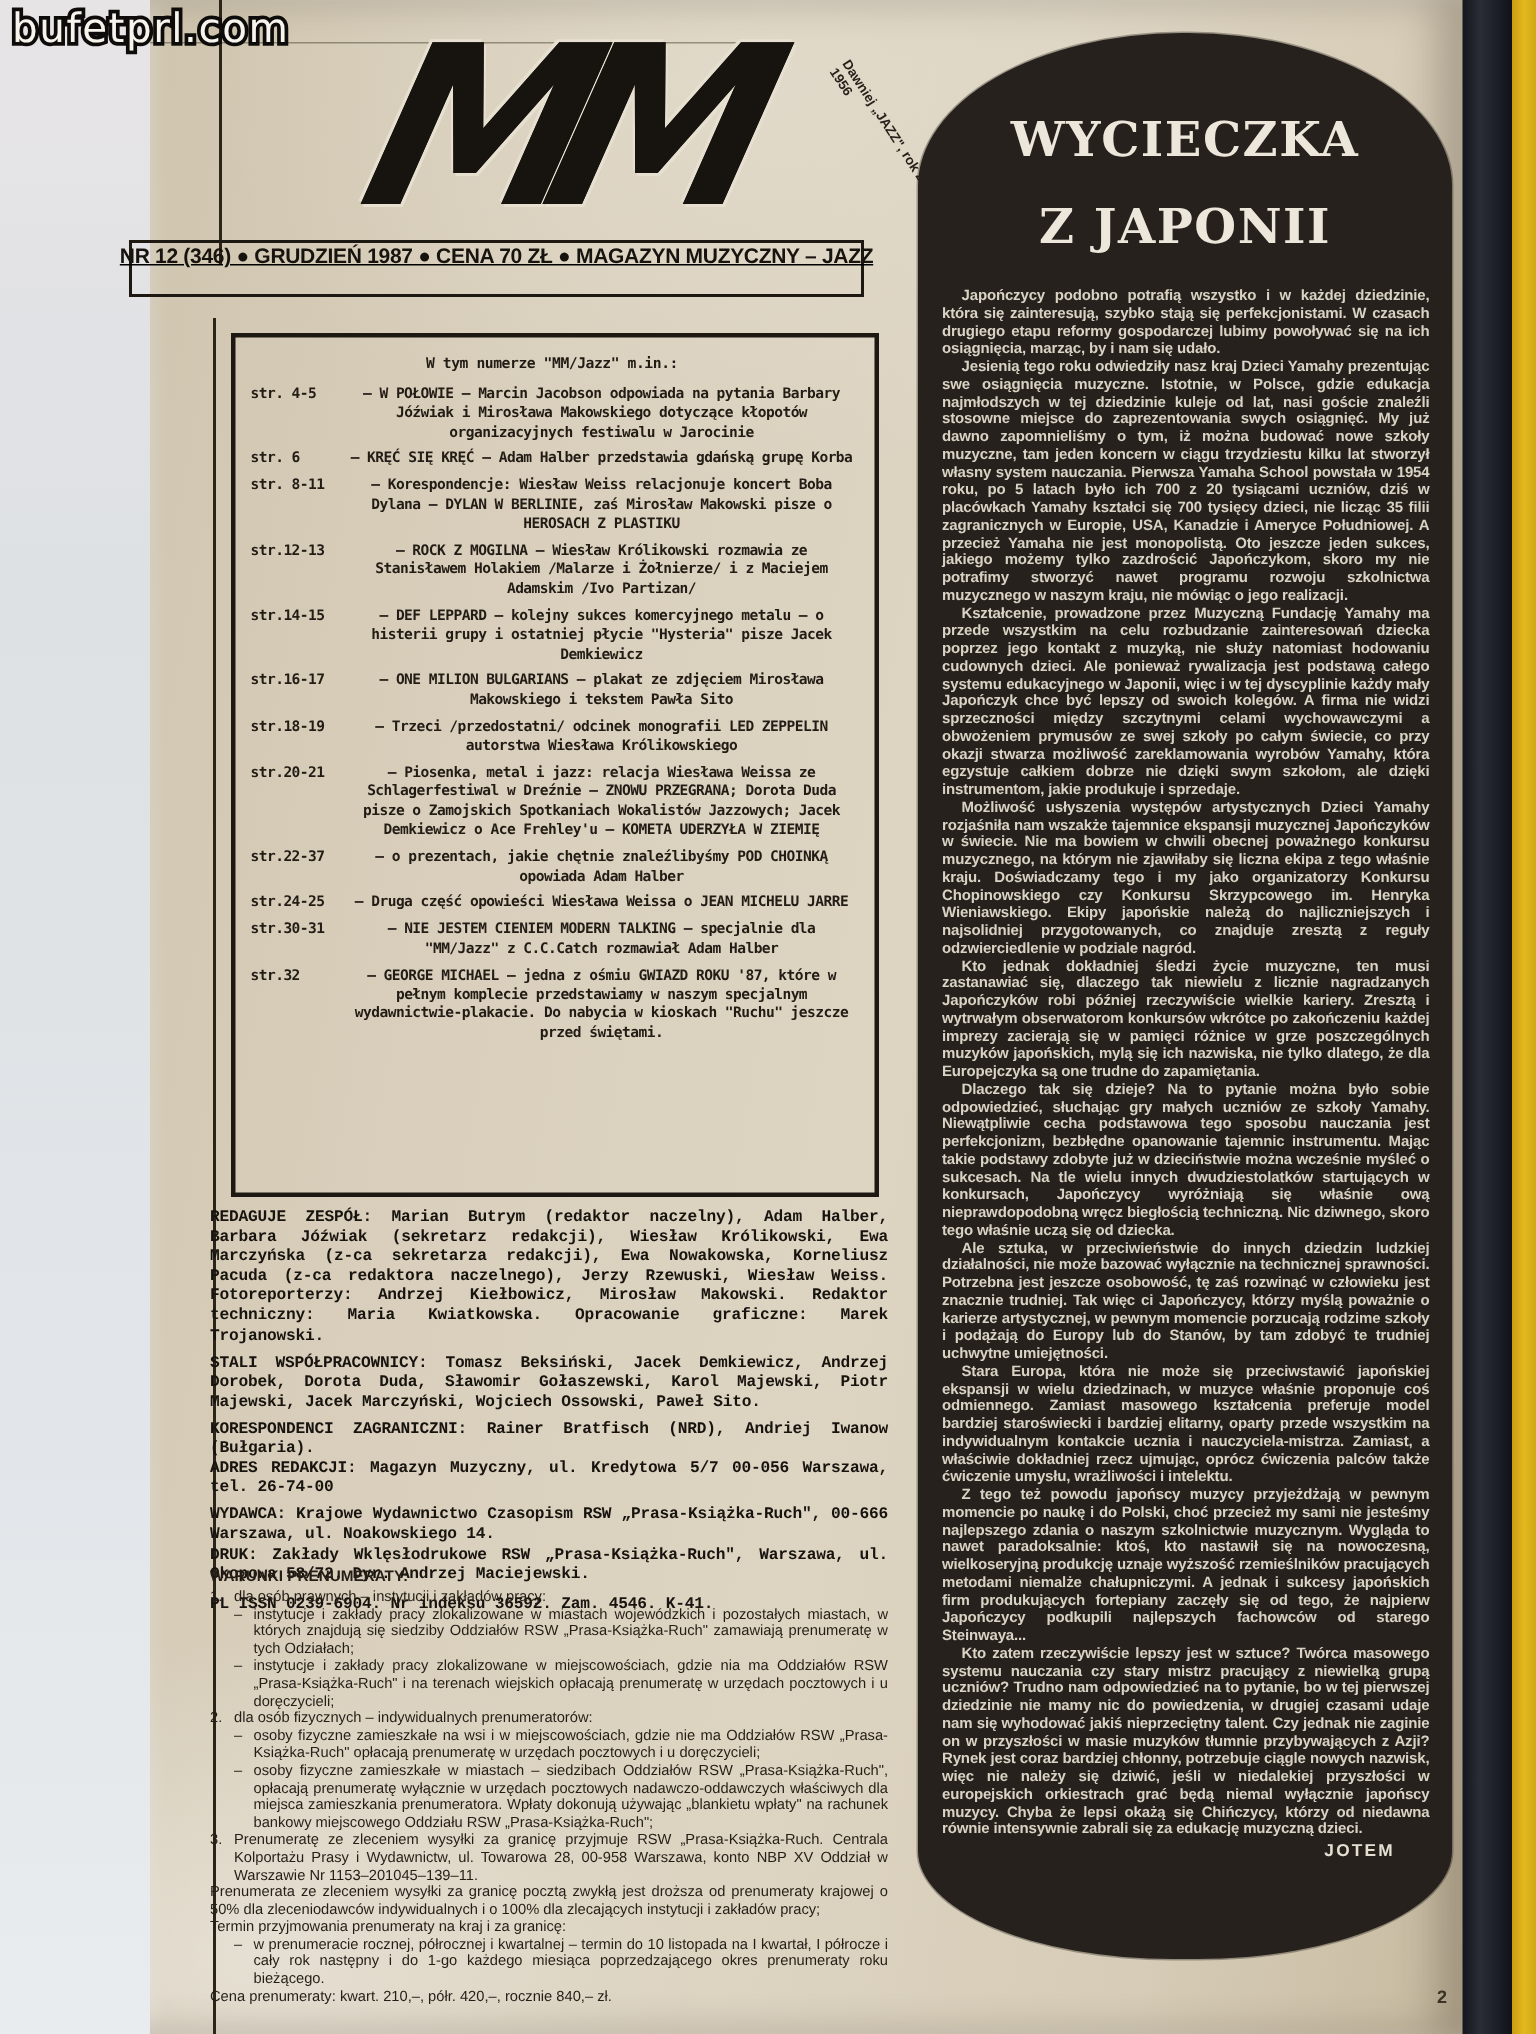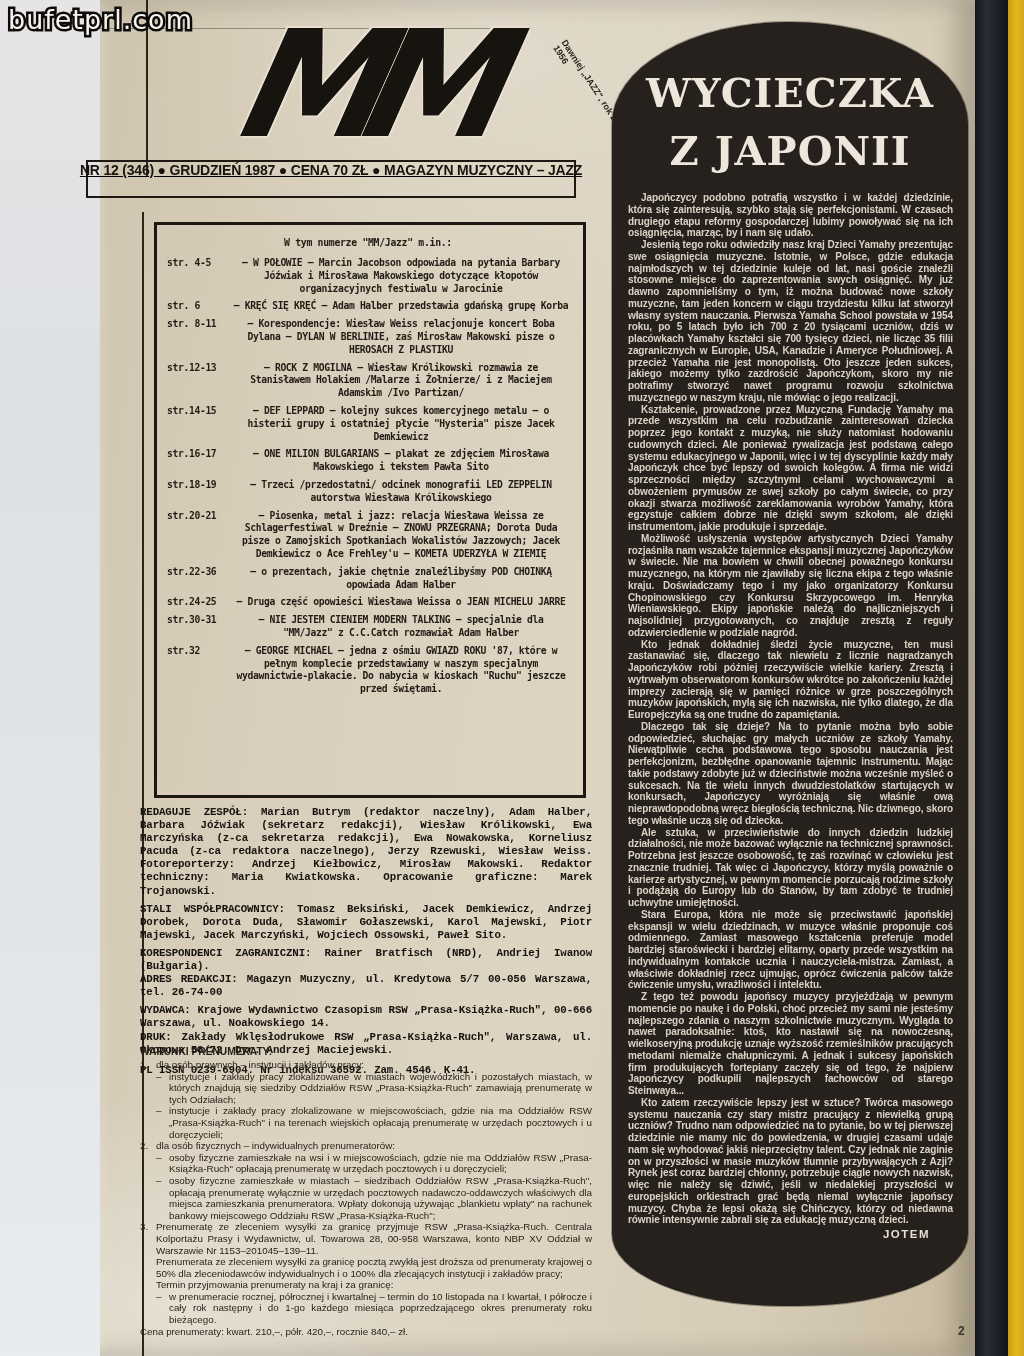--- a/index.html
+++ b/index.html
@@ -54,32 +54,32 @@
   .editorial p.tight{margin-bottom:0;}
   .issn{margin-top:7px !important;}
   
   .subs{position:absolute;left:40px;top:1046px;width:452px;color:#241e16;}
   .subs-head{font-size:10.2px;font-weight:bold;margin-bottom:2px;}
   .s-row{display:flex;font-size:9.8px;line-height:11.6px;text-align:justify;}
   .s-m{flex:none;width:16px;}
   .s-t{flex:1;}
   .s-dash{margin-left:16px;}
   .s-dash .s-m{width:13px;}
-  .s-cont{margin-left:16px;}
+  .s-cont{}
   
   .page-num{position:absolute;left:858px;top:1324px;font-size:12px;font-weight:bold;color:#3c3226;}
   
   .panel{position:absolute;left:512px;top:22px;width:356px;height:1284px;
     background:#27211e;
     border-radius:176px 176px 170px 170px / 102px 102px 72px 72px;
     box-shadow:0 0 0 1px rgba(30,25,20,.35);
     overflow:hidden;color:#ddd7c9;}
   .panel-title{margin-top:42px;text-align:center;
     font-family:"DejaVu Serif",serif;font-weight:bold;color:#ece7da;
-    font-size:40px;line-height:58px;letter-spacing:1px;}
+    font-size:32px;line-height:58px;letter-spacing:1px;}
   .panel-body{margin:12px 15px 0 16px;}
   .a-p{margin:0;font-size:10px;line-height:11.75px;font-weight:bold;text-align:justify;
     text-indent:13px;letter-spacing:-0.1px;color:#d9d3c4;}
   .signature{text-align:right;padding-right:38px;margin-top:2px;
     font-size:11.5px;font-weight:bold;letter-spacing:1.5px;color:#e4dfd1;}
 </style>
 </head>
 <body>
 
 <div class="stage">
@@ -140,21 +140,21 @@
             <span class="toc-pages">str.18-19</span>
             <span class="toc-text">– Trzeci /przedostatni/ odcinek monografii LED ZEPPELIN autorstwa Wiesława Królikowskiego</span>
           </div>
 
           <div class="toc-item">
             <span class="toc-pages">str.20-21</span>
             <span class="toc-text">– Piosenka, metal i jazz: relacja Wiesława Weissa ze Schlagerfestiwal w Dreźnie – ZNOWU PRZEGRANA; Dorota Duda pisze o Zamojskich Spotkaniach Wokalistów Jazzowych; Jacek Demkiewicz o Ace Frehley'u – KOMETA UDERZYŁA W ZIEMIĘ</span>
           </div>
 
           <div class="toc-item">
-            <span class="toc-pages">str.22-36</span>
+            <span class="toc-pages">str.22-37</span>
             <span class="toc-text">– o prezentach, jakie chętnie znaleźlibyśmy POD CHOINKĄ opowiada Adam Halber</span>
           </div>
 
           <div class="toc-item">
             <span class="toc-pages">str.24-25</span>
             <span class="toc-text">– Druga część opowieści Wiesława Weissa o JEAN MICHELU JARRE</span>
           </div>
 
           <div class="toc-item">
             <span class="toc-pages">str.30-31</span>

